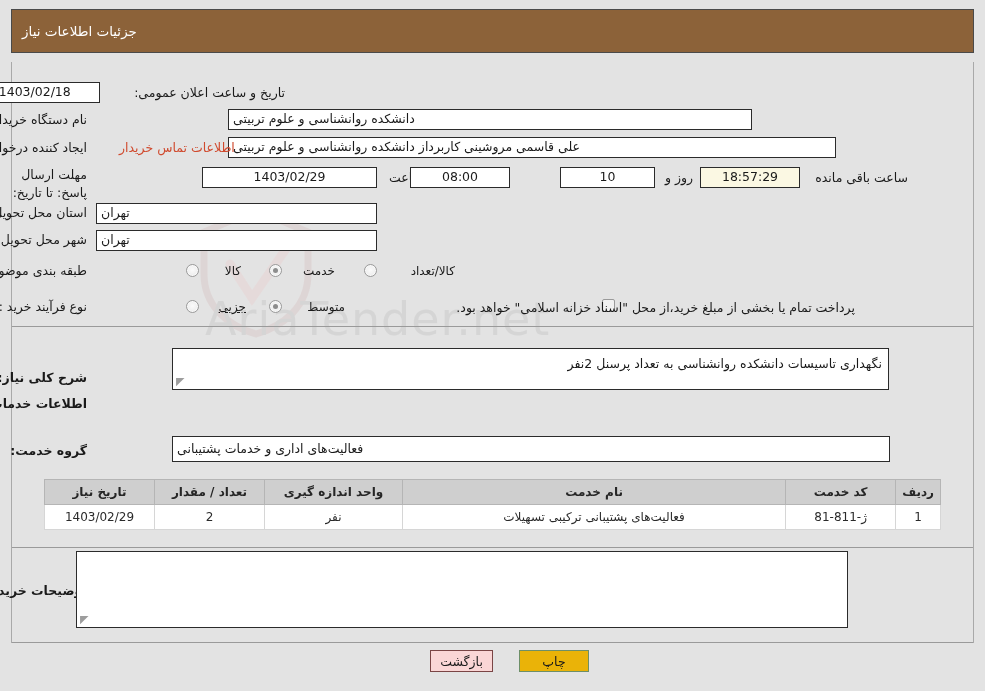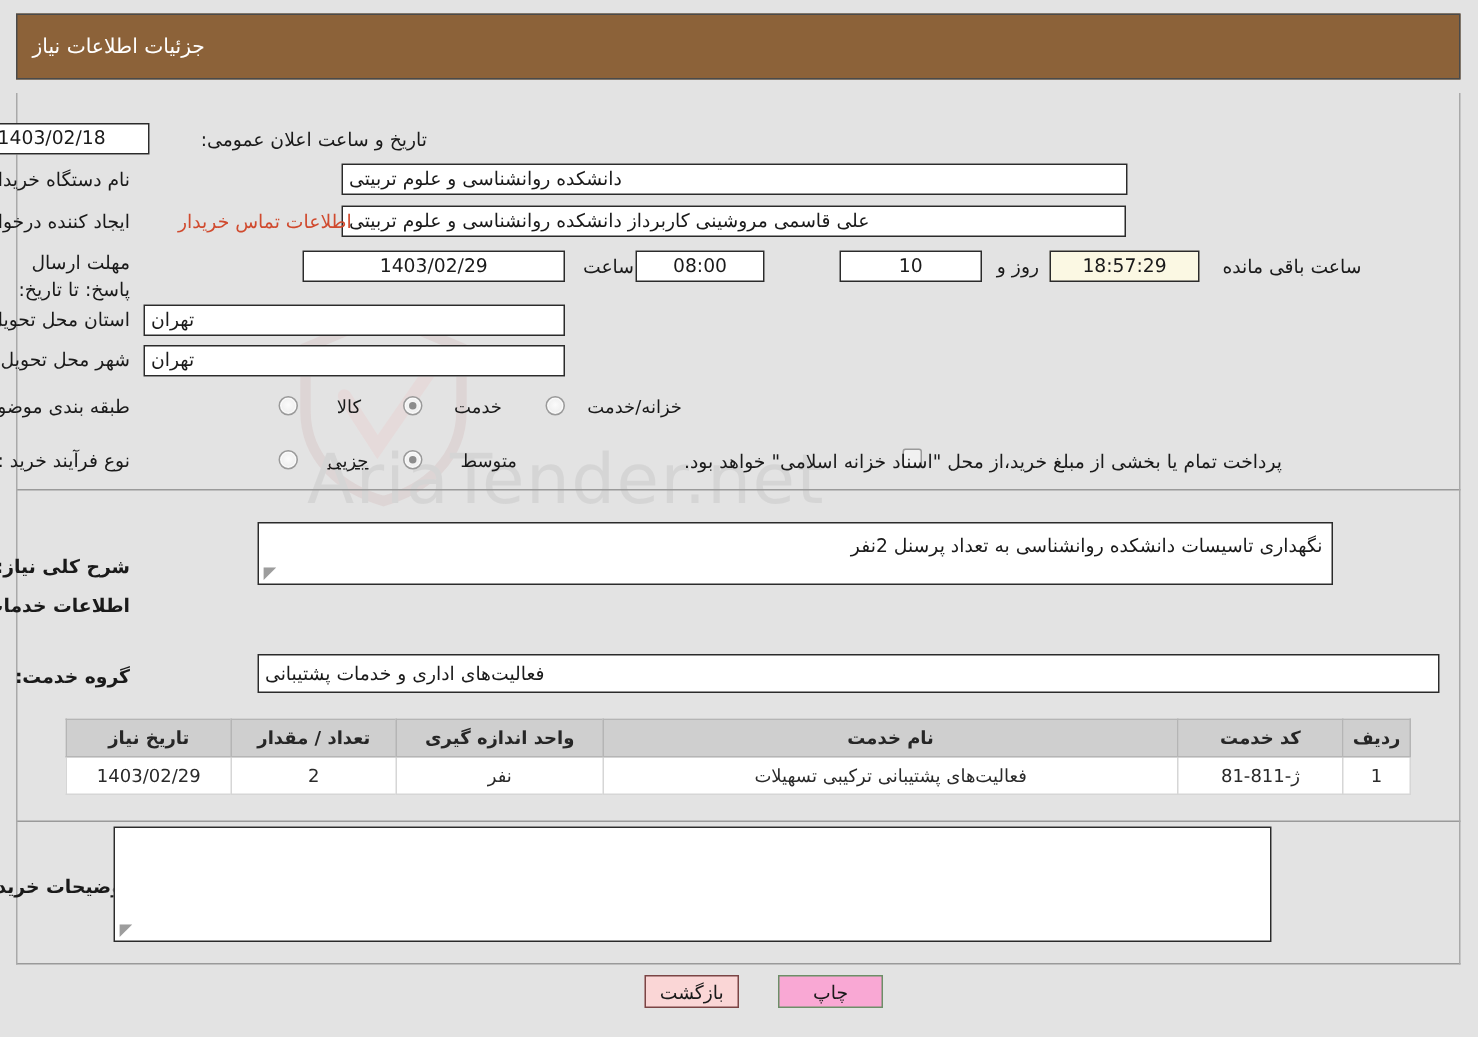--- a/index.html
+++ b/index.html
@@ -207,21 +207,21 @@
     height: 22px;
     font-size: 12.5px;
     display: flex;
     align-items: center;
     justify-content: center;
     cursor: pointer;
     z-index: 5;
     border: 1px solid #555;
     color: #1a1a1a;
   }
-  .btn-print  { background: #f9a8d4; border-color:#6d8f68; }
+  .btn-print  { background: #eab308; border-color:#6d8f68; }
   .btn-back   { background: #fad6d6; border-color:#7a4545; }
 </style>
 </head>
 <body>
 
 <div id="root">
 
   <div class="watermark">
     <svg class="wm-shield" viewBox="0 0 120 132">
       <path d="M60 4 L112 26 L112 68 C112 100 88 120 60 128 C32 120 8 100 8 68 L8 26 Z" fill="none" stroke="#d9c8c8" stroke-width="7"></path>
@@ -243,48 +243,48 @@
 
     <div class="lbl" style="right:898px;top:85px;">شماره نیاز:</div>
 
     <div class="lbl" style="right:700px;top:85px;">تاریخ و ساعت اعلان عمومی:</div>
     <div class="fld center" style="right:885px;top:82px;width:179px;left:100px;">1403/02/18 - 12:10</div>
 
     <div class="lbl" style="right:898px;top:112px;">نام دستگاه خریدار:</div>
     <div class="fld right" style="left:228px;top:109px;width:524px;">دانشکده روانشناسی و علوم تربیتی</div>
 
     <div class="lbl" style="right:898px;top:140px;">ایجاد کننده درخواست:</div>
-    <div class="fld right" style="left:228px;top:137px;width:523px;">علی قاسمی مروشینی کاربرداز دانشکده روانشناسی و علوم تربیتی</div>
+    <div class="fld right" style="left:228px;top:137px;width:608px;">علی قاسمی مروشینی کاربرداز دانشکده روانشناسی و علوم تربیتی</div>
     <div class="link" style="left:119px;top:140px;text-align:center;">اطلاعات تماس خریدار</div>
 
     <div class="lbl" style="right:898px;top:166px;width:86px;text-align:right;white-space:normal;line-height:1.45;">مهلت ارسال پاسخ: تا تاریخ:</div>
     <div class="fld center" style="right:608px;top:167px;width:175px;">1403/02/29</div>
     <div class="lbl" style="right:562px;top:170px;">ساعت</div>
-    <div class="fld center" style="right:475px;top:167px;width:86px;">08:00</div>
+    <div class="fld center" style="right:475px;top:167px;width:100px;">08:00</div>
     <div class="fld center" style="right:330px;top:167px;width:95px;">10</div>
     <div class="lbl" style="right:292px;top:170px;">روز و</div>
     <div class="fld center cream" style="right:185px;top:167px;width:100px;margin-left:33px;">18:57:29</div>
     <div class="lbl" style="right:77px;top:170px;">ساعت باقی مانده</div>
 
     <div class="lbl" style="right:898px;top:205px;">استان محل تحویل:</div>
     <div class="fld right" style="right:608px;top:203px;width:281px;">تهران</div>
 
     <div class="lbl" style="right:898px;top:232px;">شهر محل تحویل:</div>
     <div class="fld right" style="right:608px;top:230px;width:281px;">تهران</div>
 
     <div class="lbl" style="right:898px;top:263px;">طبقه بندی موضوعی:</div>
 
     <div class="radio" id="rad-cat-0" style="right:786px;top:264px;"></div>
     <div class="lbl lbl-sm" style="right:744px;top:264px;">کالا</div>
 
     <div class="radio on" id="rad-cat-1" style="right:703px;top:264px;"></div>
     <div class="lbl lbl-sm" style="right:650px;top:264px;">خدمت</div>
 
     <div class="radio" id="rad-cat-2" style="right:608px;top:264px;"></div>
-    <div class="lbl lbl-sm" style="right:530px;top:264px;">خزانه/خدمت</div>
+    <div class="lbl lbl-sm" style="right:530px;top:264px;">کالا/تعداد</div>
 
     <div class="lbl" style="right:898px;top:299px;">نوع فرآیند خرید :</div>
 
     <div class="radio" id="rad-proc-0" style="right:786px;top:300px;"></div>
     <div class="lbl lbl-sm" style="right:739px;top:300px;text-decoration:underline;">جزیی</div>
 
     <div class="radio on" id="rad-proc-1" style="right:703px;top:300px;"></div>
     <div class="lbl lbl-sm" style="right:640px;top:300px;">متوسط</div>
 
     <div class="checkbox" id="chk-treasury" style="right:370px;top:299px;"></div>
@@ -293,21 +293,21 @@
 
   <div class="lbl" style="position:absolute;right:898px;top:370px;font-weight:bold;z-index:4;">شرح کلی نیاز:</div>
   <div class="ta" style="left:172px;top:348px;width:717px;height:42px;z-index:4;">
     <span>نگهداری تاسیسات دانشکده روانشناسی به تعداد پرسنل 2نفر</span>
     <span class="grip">◥</span>
   </div>
 
   <div class="section-title" style="right:898px;top:396px;z-index:4;">اطلاعات خدمات مورد نیاز</div>
 
   <div class="lbl" style="position:absolute;right:898px;top:443px;font-weight:bold;z-index:4;">گروه خدمت:</div>
-  <div class="fld right" style="position:absolute;left:172px;top:436px;width:788px;height:26px;z-index:4;">فعالیت‌های اداری و خدمات پشتیبانی</div>
+  <div class="fld right" style="position:absolute;left:172px;top:436px;width:718px;height:26px;z-index:4;">فعالیت‌های اداری و خدمات پشتیبانی</div>
 
   <table class="tbl">
     <thead>
       <tr>
         <th style="width:40px;">ردیف</th>
         <th style="width:110px;">کد خدمت</th>
         <th>نام خدمت</th>
         <th style="width:138px;">واحد اندازه گیری</th>
         <th style="width:110px;text-align:center;">تعداد / مقدار</th>
         <th style="width:110px;margin-left:18px;">تاریخ نیاز</th>

